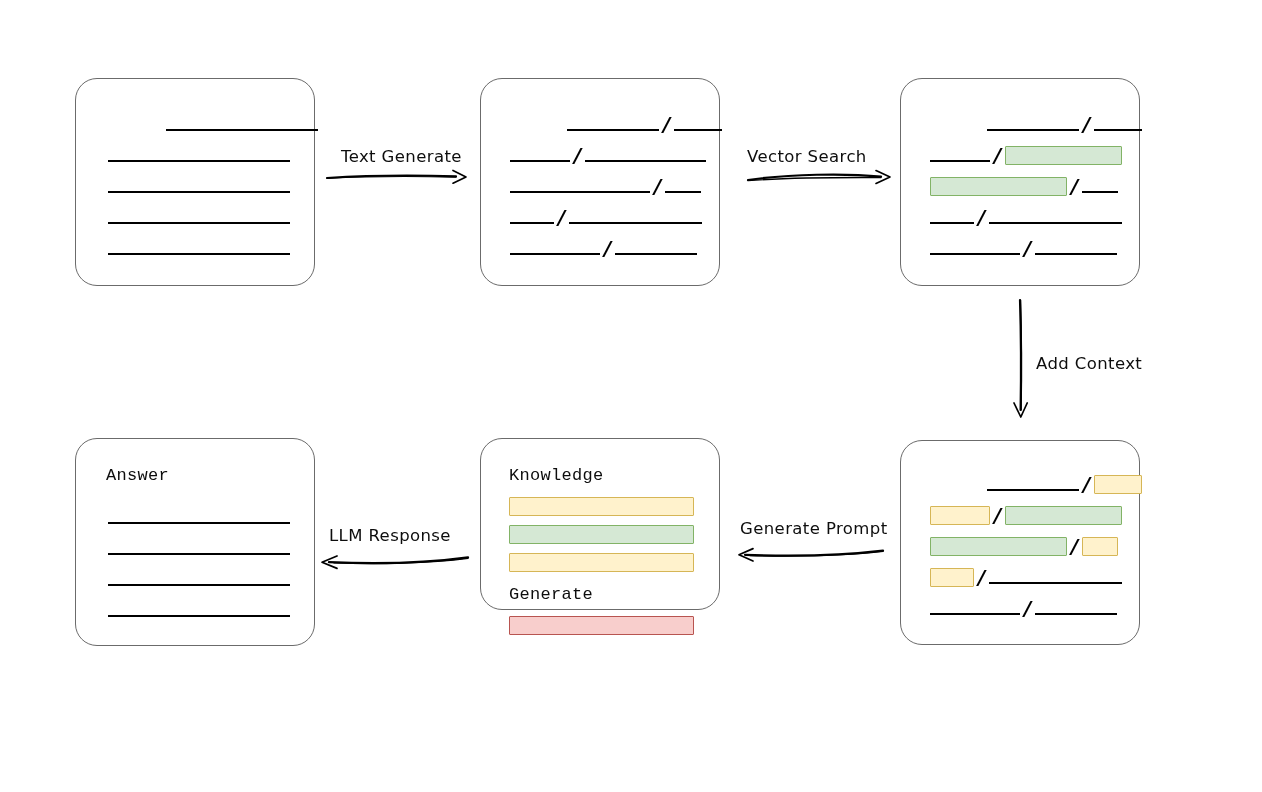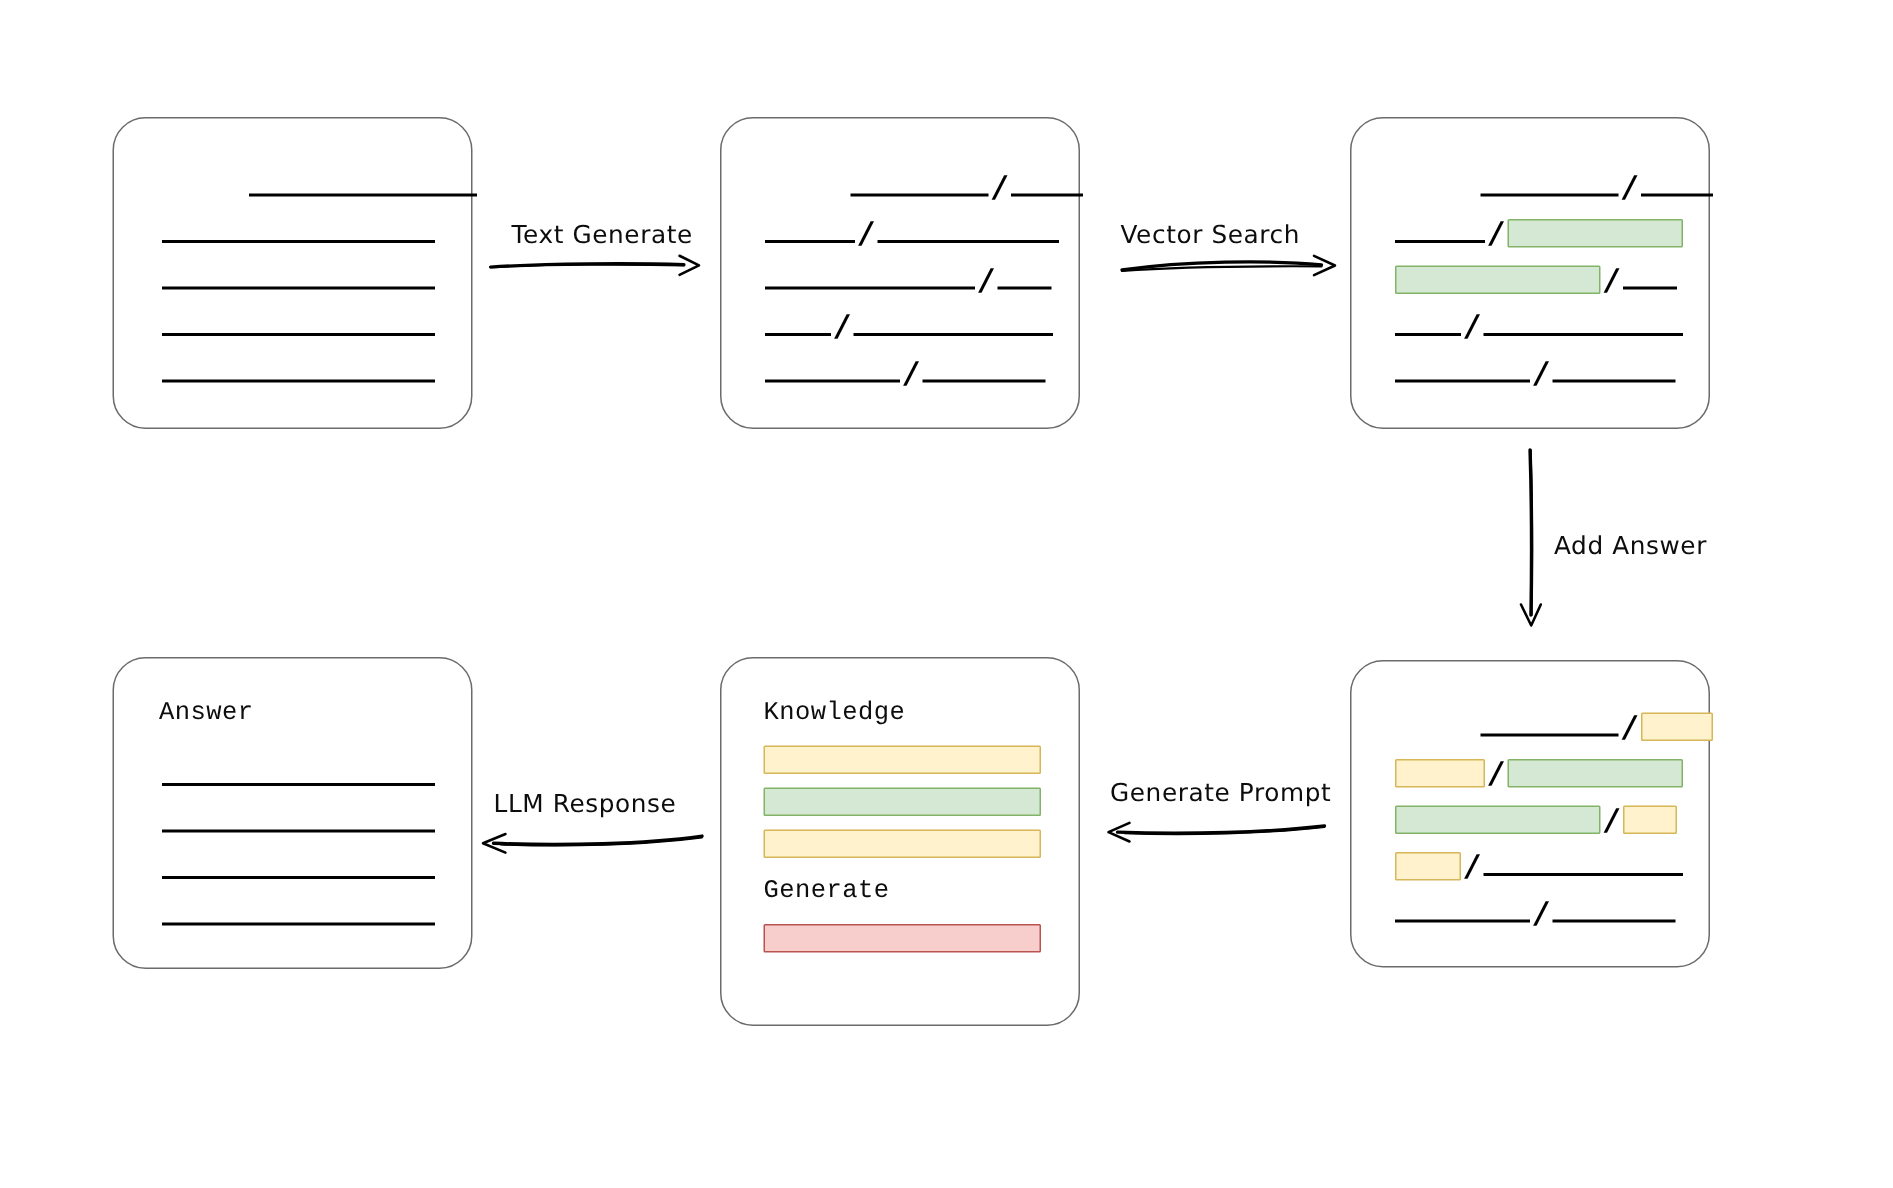--- a/index.html
+++ b/index.html
@@ -204,21 +204,21 @@
           <span class="seg-line" style="width: 133px;"></span>
         </div>
         <div class="row" style="left: 29px; top: 157px;">
           <span class="seg-line" style="width: 90px;"></span>
           <span class="slash">/</span>
           <span class="seg-line" style="width: 82px;"></span>
         </div>
       </div>
   </div>
 
-  <div class="note-box" id="box-prompt" style="left:480px; top:438px; width:240px; height:246px;">
+  <div class="note-box" id="box-prompt" style="left:480px; top:438px; width:240px; height:172px;">
     <div class="box-title" style="left:28px; top:27px;">Knowledge</div>
     <div class="box-inner">
         <div class="chip chip-yellow" style="position: absolute; left: 28px; top: 58px; width: 185px;"></div>
         <div class="chip chip-green" style="position: absolute; left: 28px; top: 86px; width: 185px;"></div>
         <div class="chip chip-yellow" style="position: absolute; left: 28px; top: 114px; width: 185px;"></div>
       </div>
     <div class="box-title" style="left:28px; top:146px;">Generate</div>
     <div class="box-inner">
         <div class="chip chip-red" style="position: absolute; left: 28px; top: 177px; width: 185px;"></div>
       </div>
@@ -249,21 +249,21 @@
     <path d="M128,5.5 L141,11.9 L128,18.2" stroke="#000" stroke-width="1.7" fill="none" stroke-linejoin="round" stroke-linecap="round"></path>
   </svg>
 
   <div class="hand-label" style="left:747px; top:147px;">Vector Search</div>
   <svg class="arrow-svg" style="left:745px; top:165px;" width="150" height="24" viewBox="0 0 150 24">
     <path d="M3,15 C45,9 100,8.2 136,11.6" stroke="#000" stroke-width="2.2" fill="none" stroke-linecap="round"></path>
     <path d="M3,15.6 C45,12.6 100,12.4 136,12.6" stroke="#000" stroke-width="1.4" fill="none" stroke-linecap="round"></path>
     <path d="M131,5.6 L145,12 L131,18.4" stroke="#000" stroke-width="1.7" fill="none" stroke-linejoin="round" stroke-linecap="round"></path>
   </svg>
 
-  <div class="hand-label" style="left:1036px; top:354px;">Add Answer</div>
+  <div class="hand-label" style="left:1036px; top:354px;">Add Context</div>
   <svg class="arrow-svg" style="left:1008px; top:298px;" width="26" height="122" viewBox="0 0 26 122">
     <path d="M12,2 C13.2,40 13.2,78 12.6,112" stroke="#000" stroke-width="2.2" fill="none" stroke-linecap="round"></path>
     <path d="M12.6,2 C13.8,40 13.8,78 13.2,112" stroke="#000" stroke-width="1.2" fill="none" stroke-linecap="round"></path>
     <path d="M6,105 L12.8,119 L19.2,105" stroke="#000" stroke-width="1.7" fill="none" stroke-linejoin="round" stroke-linecap="round"></path>
   </svg>
 
   <div class="hand-label" style="left:740px; top:519px;">Generate Prompt</div>
   <svg class="arrow-svg" style="left:736px; top:541px;" width="150" height="24" viewBox="0 0 150 24">
     <path d="M147,9.6 C110,14 55,15.4 9,13.8" stroke="#000" stroke-width="2.2" fill="none" stroke-linecap="round"></path>
     <path d="M147,10.4 C110,14.8 55,16 14,14.6" stroke="#000" stroke-width="1.2" fill="none" stroke-linecap="round"></path>

